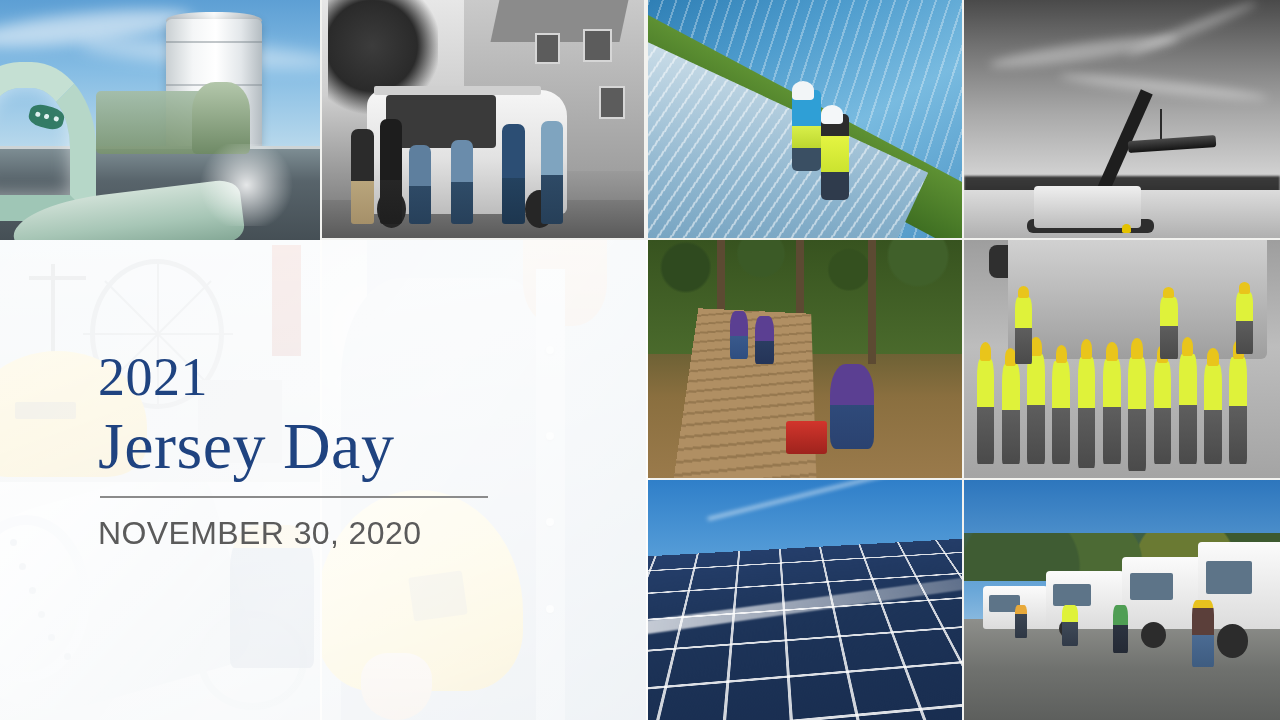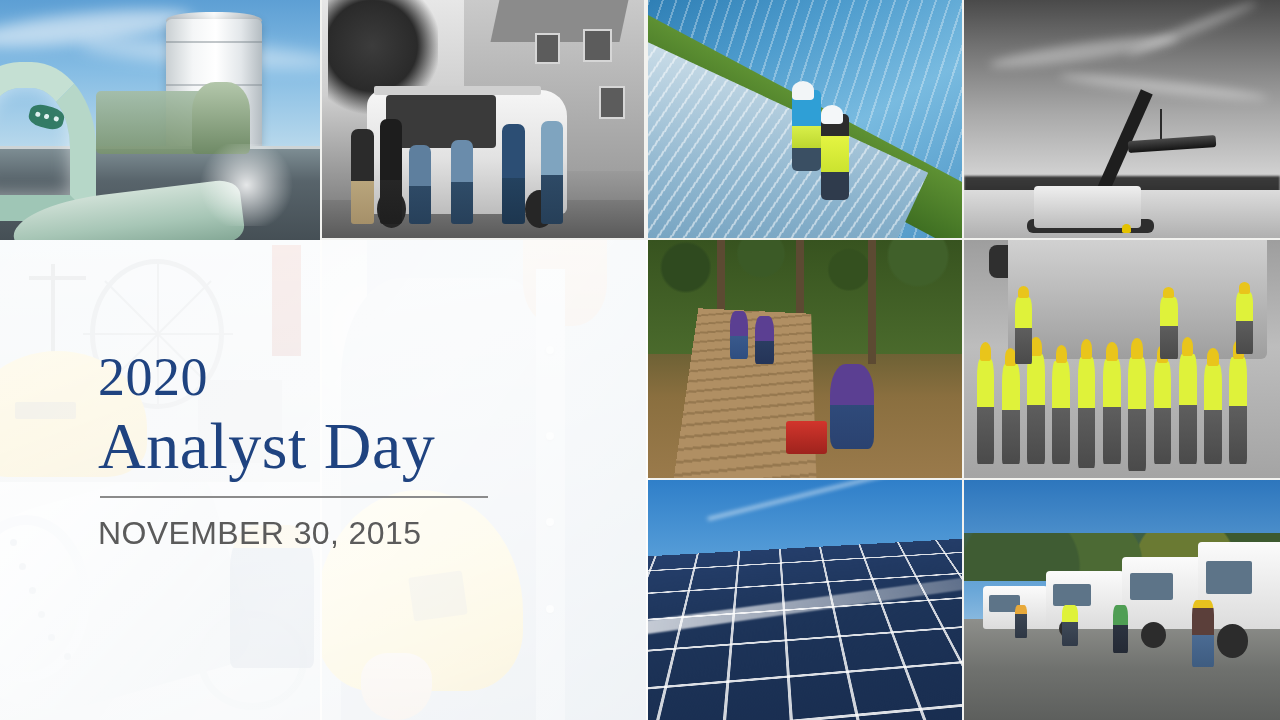--- a/index.html
+++ b/index.html
@@ -442,20 +442,20 @@
       <div class="wheel" style="left:56%;bottom:30%;width:8%;height:11%"></div>
       <div class="wheel" style="left:80%;bottom:26%;width:10%;height:14%"></div>
       <div class="worker" style="left:16%;bottom:34%;width:4%;height:14%;background:linear-gradient(180deg,#e8a93a 0 26%,#3c4654 26%,#2e3744 100%)"></div>
       <div class="worker" style="left:31%;bottom:31%;width:5%;height:17%;background:linear-gradient(180deg,#dff23a 0 42%,#3f4a58 42%,#313a48 100%)"></div>
       <div class="worker" style="left:47%;bottom:28%;width:5%;height:20%;background:linear-gradient(180deg,#4f9e54 0 42%,#2c3340 42%,#242a35 100%)"></div>
       <div class="worker" style="left:72%;bottom:22%;width:7%;height:28%;background:linear-gradient(180deg,#e8c21e 0 12%,#5b3f3a 12%,#5b3f3a 52%,#4b6b93 52%,#3e5c80 100%)"></div>
     </div>
   </div>
 
   <div id="titleblock">
-    <div id="t-year">2020</div>
-    <div id="t-main">Analyst Day</div>
+    <div id="t-year">2021</div>
+    <div id="t-main">Jersey Day</div>
     <div id="t-rule"></div>
-    <div id="t-date">NOVEMBER 30, 2015</div>
+    <div id="t-date">NOVEMBER 30, 2020</div>
   </div>
 
 
 </div>
 
 </body></html>

